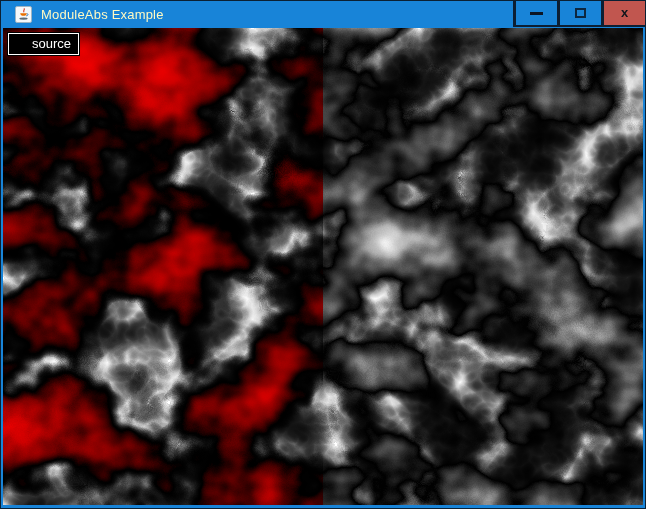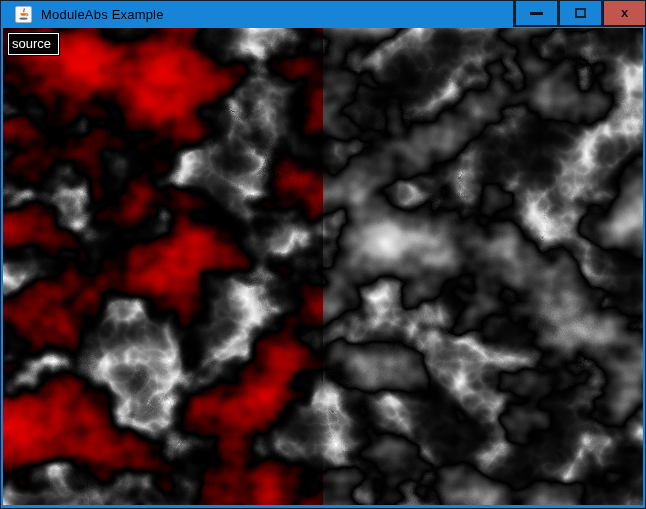--- a/index.html
+++ b/index.html
@@ -25,21 +25,21 @@
     width: 17px; height: 17px;
     margin-left: 14px;
     background: #f6f8fa;
     border: 1px solid #9db4c4;
     border-radius: 2px;
     display: inline-flex;
     align-items: center; justify-content: center;
     flex: 0 0 auto;
   }
   .title-text {
-    color: #000000;
+    color: #fef9c3;
     font-size: 13px;
     margin-left: 9px;
     white-space: nowrap;
     letter-spacing: 0.2px;
   }
   .controls {
     position: absolute;
     right: 0; top: 0;
     height: 26px;
     display: flex;
@@ -77,21 +77,21 @@
   }
   .content svg.noise { display: block; width: 640px; height: 477px; }
 
   .img-label {
     position: absolute;
     top: 5px;
     background: #000;
     color: #fff;
     border: 1px solid #fff;
     outline: 1px solid #000;
-    padding: 3px 7px 4px 3px;
+    padding: 3px 7px 4px 23px;
     font-size: 13px;
     line-height: 1;
     white-space: nowrap;
   }
   .img-label.left  { left: 5px; }
   .img-label.right { left: 325px; }
 </style>
 </head>
 <body>
 

